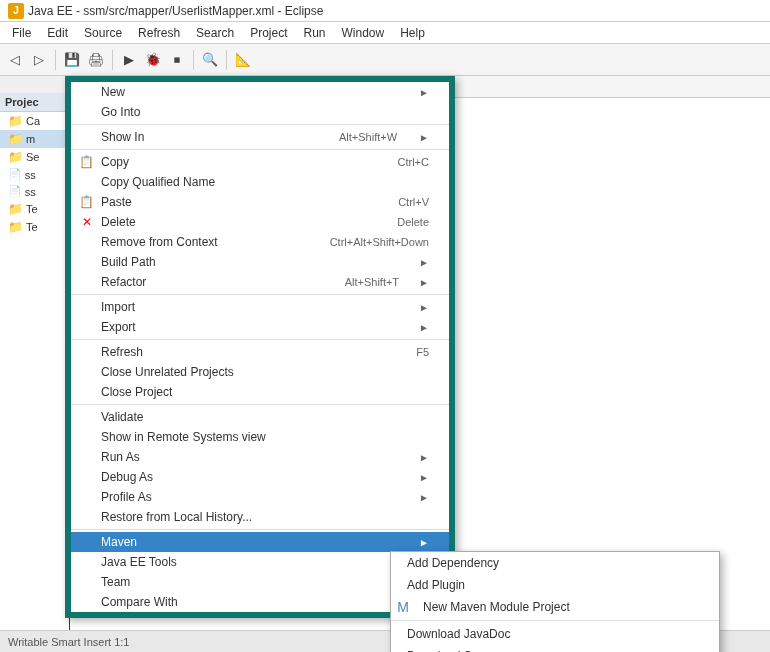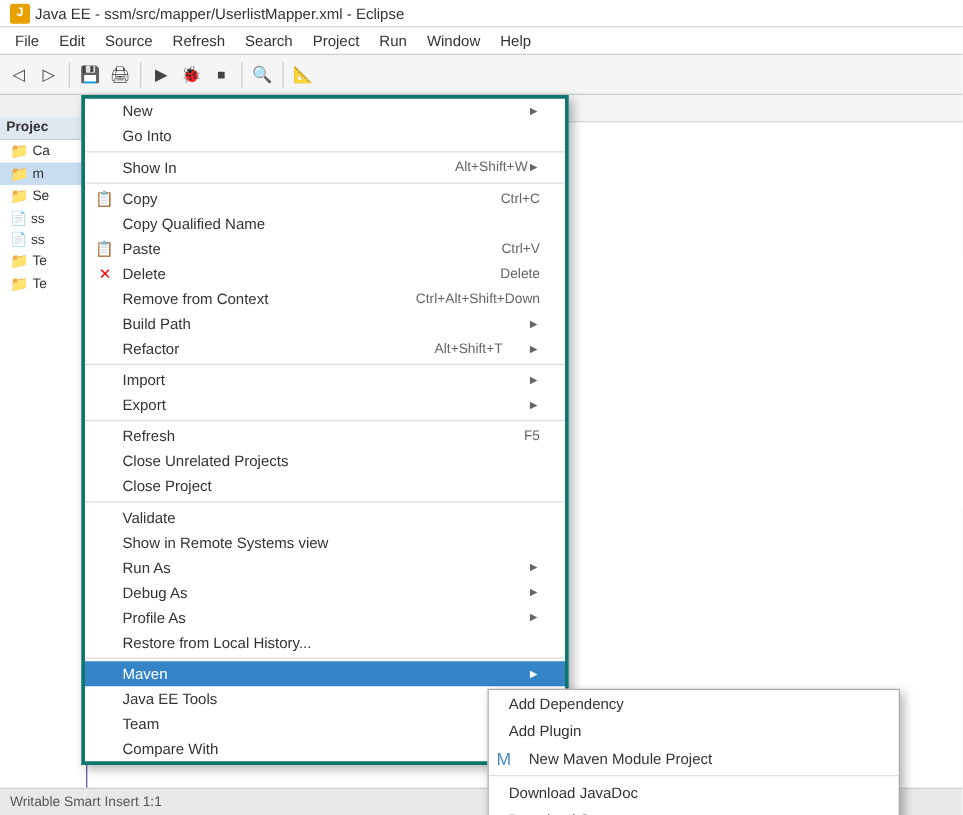--- a/index.html
+++ b/index.html
@@ -190,21 +190,21 @@
       pointer-events: none;
     }
 
     
     .context-menu {
       position: absolute;
       top: 0;
       left: 65px;
       width: 390px;
       background: #fff;
-      border: 3px solid #0f766e;
+      border: 6px solid #0f766e;
       box-shadow: 3px 3px 8px rgba(0,0,0,0.3);
       pointer-events: auto;
     }
     .menu-section-item {
       padding: 3px 20px 3px 30px;
       font-size: 12px;
       color: #333;
       display: flex;
       align-items: center;
       justify-content: space-between;
@@ -391,21 +391,21 @@
     <div class="menu-section-item">
       <span>New</span>
       <span class="arrow">►</span>
     </div>
     <div class="menu-section-item">
       <span>Go Into</span>
     </div>
     <div class="menu-separator"></div>
     <div class="menu-section-item">
       <span>Show In</span>
-      <span style="display:flex;gap:0;align-items:center;">
+      <span style="display:flex;gap:22px;align-items:center;">
         <span class="shortcut">Alt+Shift+W</span>
         <span class="arrow">►</span>
       </span>
     </div>
     <div class="menu-separator"></div>
     <div class="menu-section-item">
       <span class="menu-icon">📋</span>
       <span>Copy</span>
       <span class="shortcut">Ctrl+C</span>
     </div>

